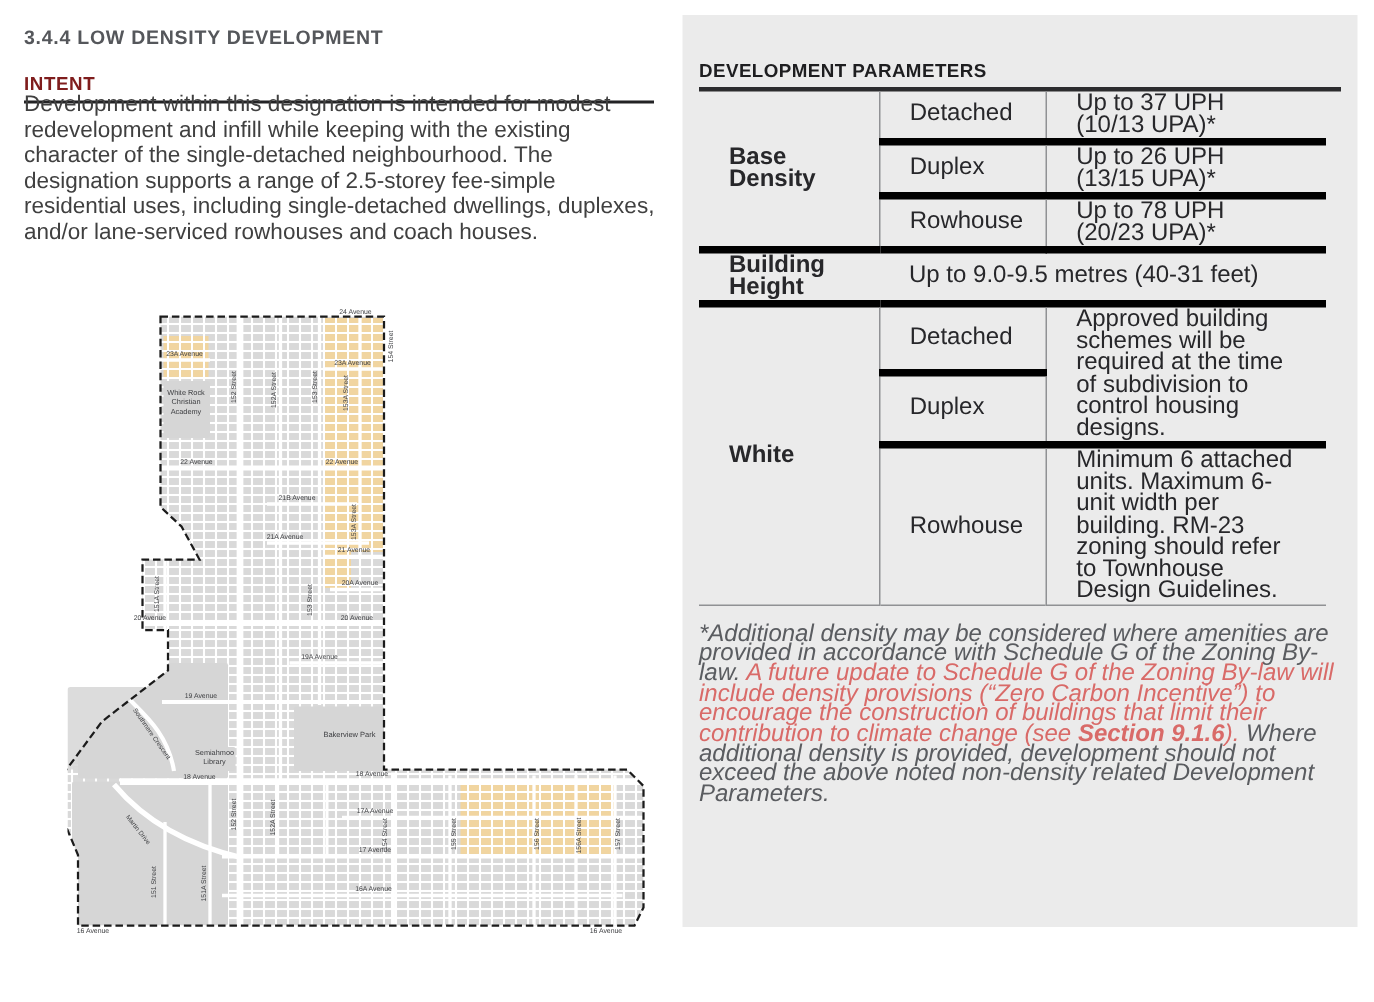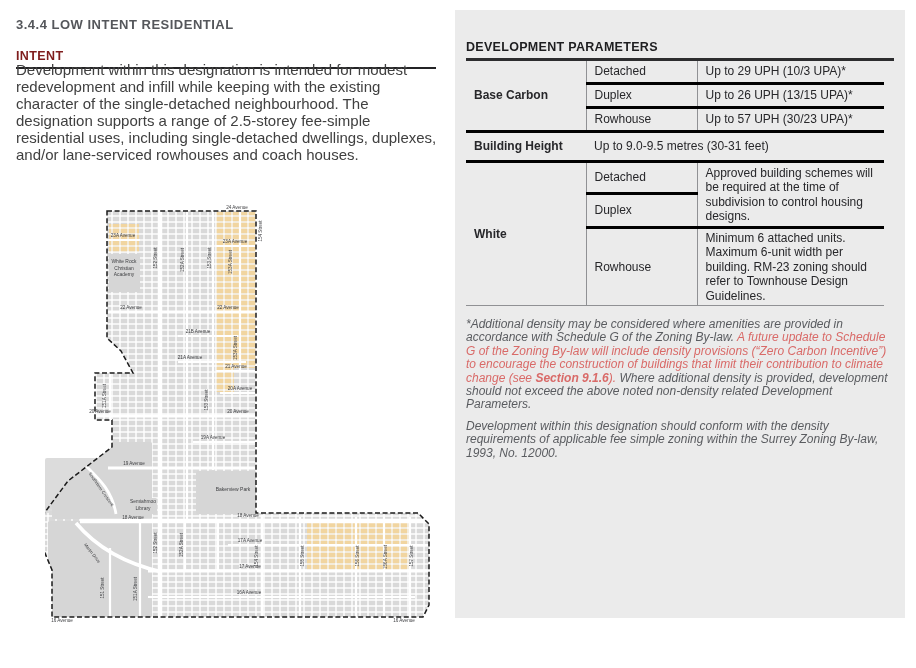--- a/index.html
+++ b/index.html
@@ -29,43 +29,43 @@
   }
   .dev-heading{
     font-size:12.5px;font-weight:600;letter-spacing:.3px;color:#1e1e20;
     margin:0;padding-bottom:4px;border-bottom:3px solid #2c2c2e;
   }
   table.params{
     border-collapse:collapse;width:418px;table-layout:fixed;
     border-bottom:1px solid #909194;
   }
   table.params td{
-    font-size:12px;color:#27272a;padding:1px 8px;vertical-align:middle;
+    font-size:16px;color:#27272a;padding:1px 20px;vertical-align:middle;
     line-height:14.5px;overflow:hidden;
   }
   td.lbl{font-weight:700;color:#1e1e20}
-  .bt{border-top:3px solid #000000}
+  .bt{border-top:5px solid #000000}
   .bl{border-left:1px solid #909194}
   td.top{vertical-align:top;padding-top:4px;padding-bottom:4px}
   .notes{margin-top:12px;width:426px}
   .notes p{
-    margin:0 0 8px 0;font-style:italic;font-size:12px;line-height:13.4px;
+    margin:0 0 8px 0;font-style:italic;font-size:16px;line-height:13.4px;
     color:#5a5c60;
   }
   .red{color:#d96a68}
   .redb{color:#d96a68;font-weight:700}
   .page-footer{
     position:absolute;right:11px;top:677px;font-size:11.5px;
     letter-spacing:1.8px;color:#3a3a3c;
   }
 </style>
 </head>
 <body>
 
-<h1 class="page-title">3.4.4 LOW INTENT RESIDENTIAL</h1>
+<h1 class="page-title">3.4.4 LOW DENSITY DEVELOPMENT</h1>
 
 <h2 class="intent-heading">INTENT</h2>
 <p class="intent-body">Development within this designation is intended for modest redevelopment and infill while keeping with the existing character of the single-detached neighbourhood. The designation supports a range of 2.5-storey fee-simple residential uses, including single-detached dwellings, duplexes, and/or lane-serviced rowhouses and coach houses.</p>
 
 <svg id="map" viewBox="45 198 390 434" xmlns="http://www.w3.org/2000/svg">
   <defs>
     <pattern id="lotsGray" width="8" height="6" patternUnits="userSpaceOnUse">
       <rect x="0.7" y="0.7" width="6.6" height="4.6" fill="#d9d9d9"></rect>
     </pattern>
     <pattern id="lotsTan" width="8" height="6" patternUnits="userSpaceOnUse">
@@ -170,50 +170,49 @@
   <h2 class="dev-heading">DEVELOPMENT PARAMETERS</h2>
 
   <table class="params">
     <colgroup>
         <col style="width:120px">
         <col style="width:111px">
         <col style="width:187px">
       </colgroup>
     <tbody>
       <tr>
-        <td class="lbl" rowspan="3">Base Carbon</td>
+        <td class="lbl" rowspan="3">Base Density</td>
         <td class="bl" style="height:19px">Detached</td>
-        <td class="bl">Up to 29 UPH (10/3 UPA)*</td>
+        <td class="bl">Up to 37 UPH (10/13 UPA)*</td>
       </tr>
       <tr>
         <td class="bl bt" style="height:19px">Duplex</td>
         <td class="bl bt">Up to 26 UPH (13/15 UPA)*</td>
       </tr>
       <tr>
         <td class="bl bt" style="height:19px">Rowhouse</td>
-        <td class="bl bt">Up to 57 UPH (30/23 UPA)*</td>
+        <td class="bl bt">Up to 78 UPH (20/23 UPA)*</td>
       </tr>
       <tr>
         <td class="lbl bt" style="height:25px">Building Height</td>
-        <td class="bt" colspan="2">Up to 9.0-9.5 metres (30-31 feet)</td>
+        <td class="bt" colspan="2">Up to 9.0-9.5 metres (40-31 feet)</td>
       </tr>
       <tr>
         <td class="lbl bt" rowspan="3">White</td>
         <td class="bl bt" style="height:27px">Detached</td>
         <td class="bl bt top" rowspan="2">Approved building schemes will be required at the time of subdivision to control housing designs.</td>
       </tr>
       <tr>
         <td class="bl bt" style="height:29px">Duplex</td>
       </tr>
       <tr>
         <td class="bl bt" style="height:74px">Rowhouse</td>
         <td class="bl bt top">Minimum 6 attached units. Maximum 6-unit width per building. RM-23 zoning should refer to Townhouse Design Guidelines.</td>
       </tr>
     </tbody>
   </table>
 
   <div class="notes">
     <p><span>*Additional density may be considered where amenities are provided in accordance with Schedule G of the Zoning By-law. </span><span class="red">A future update to Schedule G of the Zoning By-law will include density provisions (“Zero Carbon Incentive”) to encourage the construction of buildings that limit their contribution to climate change (see </span><span class="redb">Section 9.1.6</span><span class="red">). </span><span>Where additional density is provided, development should not exceed the above noted non-density related Development Parameters.</span></p>
-    <p>Development within this designation should conform with the density requirements of applicable fee simple zoning within the Surrey Zoning By-law, 1993, No. 12000.</p>
   </div>
 </aside>
 
 <div class="page-footer">SEMIAHMOO PLAN | 47</div>
 
 </body></html>

